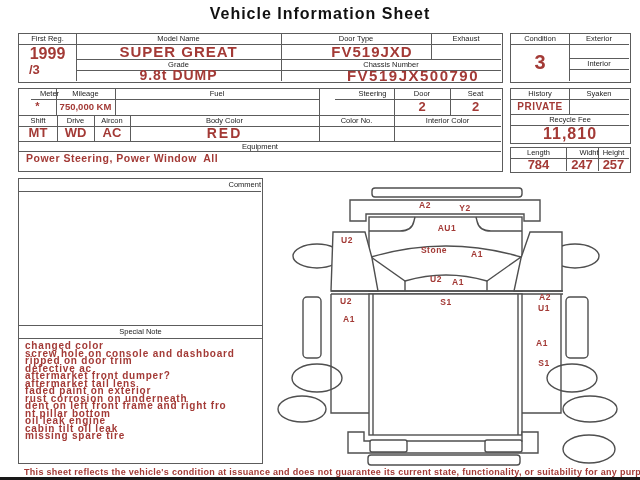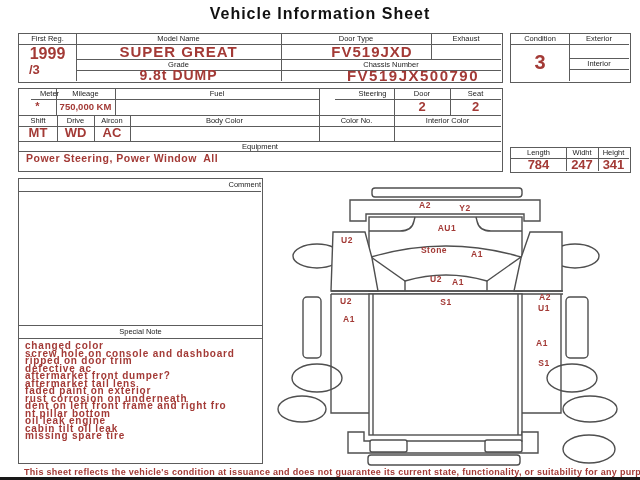--- a/index.html
+++ b/index.html
@@ -101,50 +101,61 @@
     <div class="h" style="left:431px;top:0;width:51px;">Seat</div>
     <div class="v" style="left:431px;top:11px;width:51px;font-size:13px;line-height:13px;">2</div>
 
     <div class="h" style="left:0;top:27px;width:38px;">Shift</div>
     <div class="v" style="left:0;top:37px;width:38px;font-size:13px;line-height:14px;">MT</div>
     <div class="h" style="left:38px;top:27px;width:37px;">Drive</div>
     <div class="v" style="left:38px;top:37px;width:37px;font-size:13px;line-height:14px;">WD</div>
     <div class="h" style="left:75px;top:27px;width:36px;">Aircon</div>
     <div class="v" style="left:75px;top:37px;width:36px;font-size:13px;line-height:14px;">AC</div>
     <div class="h" style="left:111px;top:27px;width:189px;">Body Color</div>
+    <div class="v" style="left:111px;top:37px;width:189px;font-size:14px;line-height:14px;letter-spacing:2px;">RED</div>
     <div class="h" style="left:300px;top:27px;width:75px;">Color No.</div>
     <div class="v" style="left:300px;top:37px;width:75px;font-size:12px;line-height:14px;"></div>
     <div class="h" style="left:375px;top:27px;width:107px;">Interior Color</div>
     <div class="v" style="left:375px;top:37px;width:107px;font-size:12px;line-height:14px;"></div>
 
     <div class="h" style="left:0;top:53px;width:482px;height:9px;line-height:9px;">Equipment</div>
     <div class="v" style="left:7px;top:64px;width:470px;font-size:10.5px;line-height:11px;letter-spacing:0.5px;text-align:left;white-space:pre;">Power Steering, Power Window  All</div>
   </div>
 
   <div class="box" style="left:510px;top:33px;width:121px;height:50px;">
     <div class="vl" style="left:58px;top:0;height:47px;"></div>
     <div class="h" style="left:0;top:0;width:58px;">Condition</div>
     <div class="v" style="left:0;top:12px;width:58px;font-size:20px;line-height:33px;">3</div>
     <div class="h" style="left:58px;top:0;width:60px;">Exterior</div>
     <div class="v" style="left:58px;top:11px;width:60px;font-size:11px;line-height:12px;"></div>
     <div class="hl" style="left:58px;top:24px;width:60px;"></div>
     <div class="h" style="left:58px;top:25px;width:60px;">Interior</div>
     <div class="v" style="left:58px;top:36px;width:60px;font-size:11px;line-height:12px;"></div>
   </div>
 
+  <div class="box" style="left:510px;top:88px;width:121px;height:56px;">
+    <div class="vl" style="left:58px;top:0;height:25px;"></div>
+    <div class="h" style="left:0;top:0;width:58px;">History</div>
+    <div class="v" style="left:0;top:12px;width:58px;font-size:10px;line-height:11px;letter-spacing:0.5px;">PRIVATE</div>
+    <div class="h" style="left:58px;top:0;width:60px;">Syaken</div>
+    <div class="v" style="left:58px;top:12px;width:60px;font-size:10px;line-height:11px;"></div>
+    <div class="hl" style="left:0;top:25px;width:118px;"></div>
+    <div class="h" style="left:0;top:26px;width:118px;">Recycle Fee</div>
+    <div class="v" style="left:0;top:37px;width:118px;font-size:16px;line-height:15px;letter-spacing:1px;">11,810</div>
+  </div>
 
   <div class="box" style="left:510px;top:147px;width:121px;height:26px;">
     <div class="vl" style="left:55px;top:0;height:23px;"></div>
     <div class="vl" style="left:87px;top:0;height:23px;"></div>
     <div class="h" style="left:0;top:0;width:55px;">Length</div>
     <div class="v" style="left:0;top:10px;width:55px;font-size:13px;line-height:13px;">784</div>
-    <div class="h" style="left:55px;top:0;width:32px;">Widht</div>
+    <div class="h" style="left:55px;top:0;width:32px;padding-left:7px;">Widht</div>
     <div class="v" style="left:55px;top:10px;width:32px;font-size:13px;line-height:13px;">247</div>
     <div class="h" style="left:87px;top:0;width:31px;">Height</div>
-    <div class="v" style="left:87px;top:10px;width:31px;font-size:13px;line-height:13px;">341</div>
+    <div class="v" style="left:87px;top:10px;width:31px;font-size:13px;line-height:13px;">257</div>
   </div>
 
   <div class="box" style="left:18px;top:178px;width:245px;height:286px;">
     <div class="h" style="left:0;top:0;width:242px;height:12px;line-height:12px;text-align:right;">Comment</div>
     <div style="position:absolute;left:4px;top:16px;width:234px;color:var(--accent);font-size:10px;"></div>
     <div class="special-band" style="top:146px;">Special Note</div>
     <div style="position:absolute;left:6px;top:163px;right:2px;">
         <div class="note-line">changed color</div>
         <div class="note-line">screw hole on console and dashboard</div>
         <div class="note-line">ripped on door trim</div>

